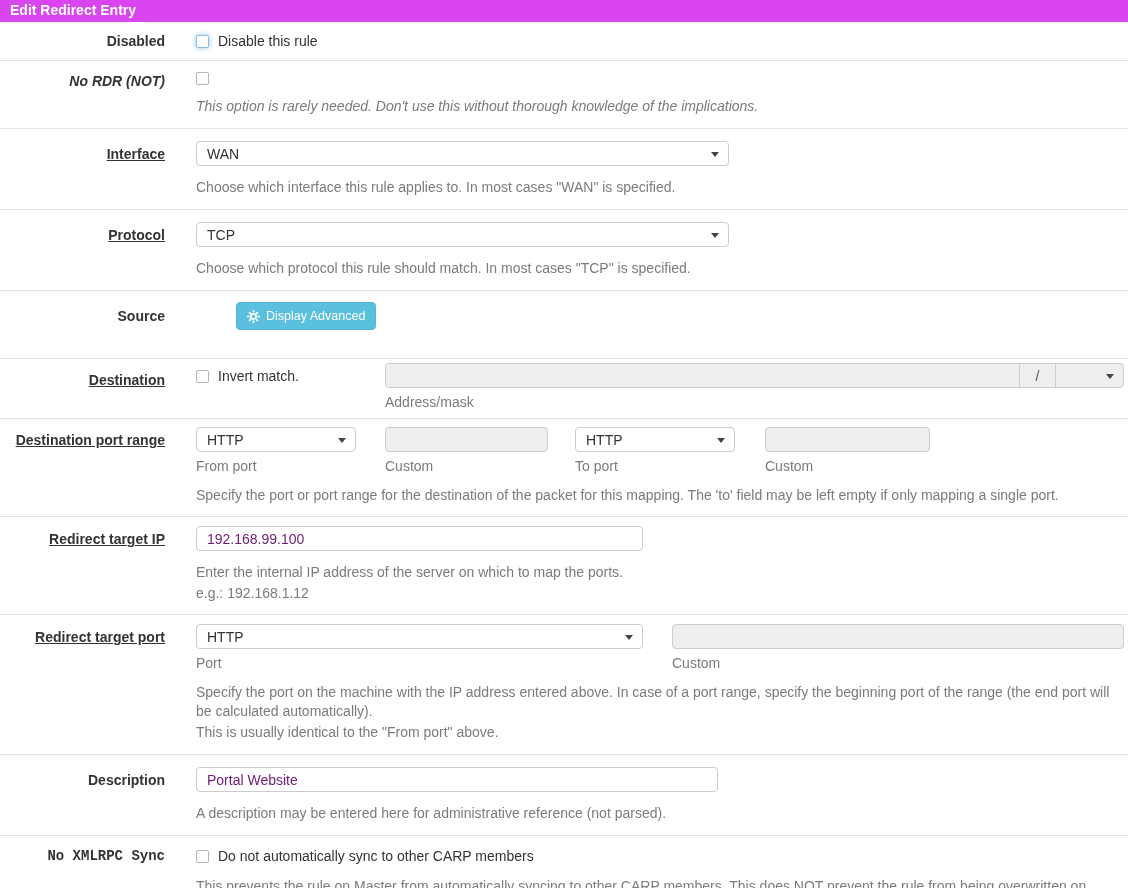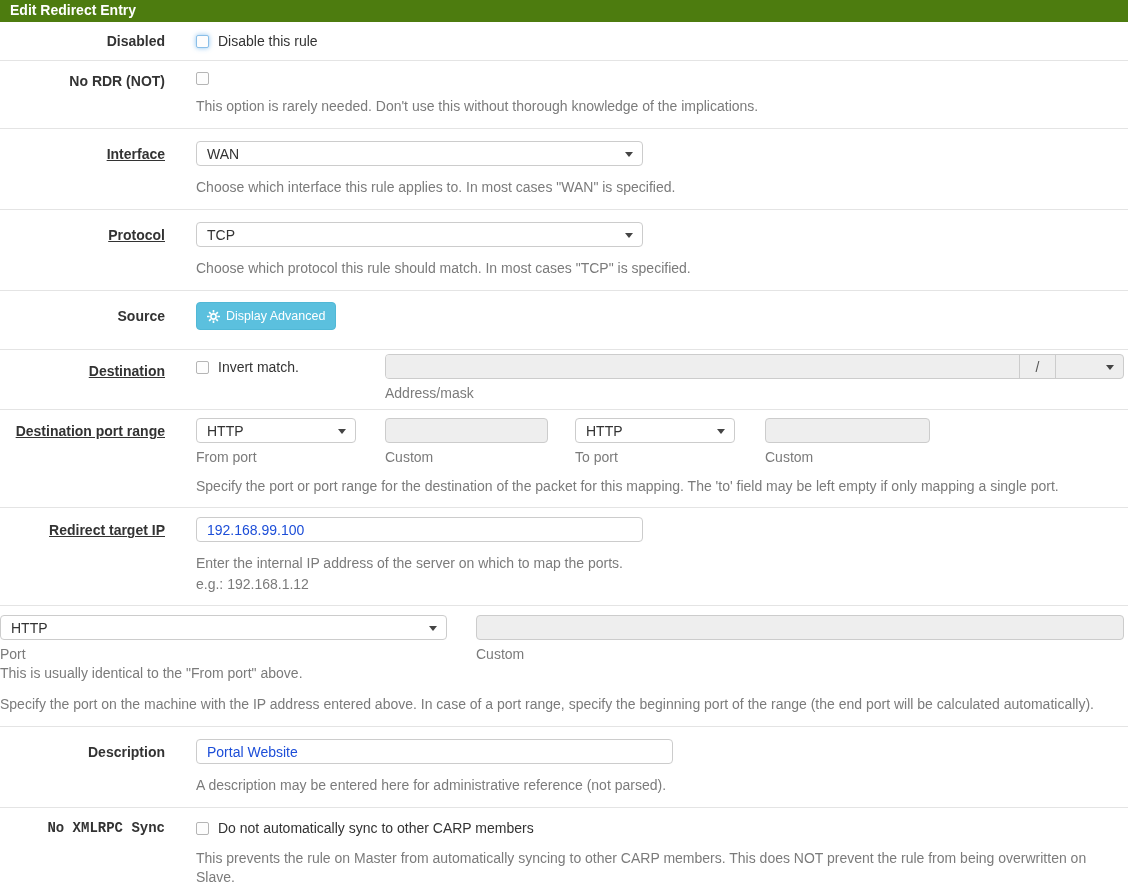--- a/index.html
+++ b/index.html
@@ -4,21 +4,21 @@
 <style>
   * { box-sizing: border-box; }
   html, body { margin: 0; padding: 0; background: #fff; }
   body {
     width: 1128px;
     font-family: "Liberation Sans", sans-serif;
     font-size: 14px;
     color: #333;
   }
   .panel-heading {
-    background: #4d7c0f;
+    background: #d946ef;
     color: #fff;
     font-weight: bold;
     font-size: 14px;
     padding: 3px 10px 4px 10px;
     line-height: 15px;
   }
   .form-row {
     display: flex;
     border-bottom: 1px solid #e4e4e4;
     padding: 9px 0 10px 0;
@@ -58,21 +58,21 @@
     border-left: 4px solid transparent;
     border-right: 4px solid transparent;
     border-top: 5px solid #444;
   }
   .text-input {
     height: 25px;
     border: 1px solid #ccc;
     border-radius: 4px;
     padding: 0 10px;
     font: inherit;
-    color: #1d4ed8;
+    color: #701a75;
     width: 100%;
     outline: none;
   }
   .text-input:disabled, .dis-bg { background: #eee; }
 
   .cb-line { display: flex; align-items: center; line-height: 18px; }
   .cb {
     width: 13px; height: 13px;
     border: 1px solid #b5b5b5;
     border-radius: 2px;
@@ -96,21 +96,21 @@
     border-radius: 4px;
     padding: 6px 10px;
     font-size: 12.5px;
     font-family: inherit;
     cursor: pointer;
     line-height: 14px;
   }
 
   
   .flex { display: flex; }
-  .w-main { width: 447px; }
+  .w-main { width: 533px; }
   .c1 { width: 160px; margin-right: 29px; }
   .c2 { width: 163px; margin-right: 27px; }
   .c3 { width: 160px; margin-right: 30px; }
   .c4 { width: 165px; }
   .invert-box { width: 189px; padding-top: 4px; }
   .type-col { width: 353px; margin-right: 27px; }
   .addr-col { flex: 1; min-width: 0; }
 
   .input-group {
     display: flex;
@@ -142,21 +142,21 @@
 <div class="form-row" style="padding:10px 0 10px 0;">
   <div class="col-label" style="padding-top:1px;">Disabled</div>
   <div class="col-content">
     <div class="cb-line">
       <span class="cb focus"></span>
       <span>Disable this rule</span>
     </div>
   </div>
 </div>
 
-<div class="form-row" style="padding:11px 0 12px 0;">
+<div class="form-row" style="padding:11px 0 12px 0;font-style:italic;">
   <div class="col-label" style="padding-top:1px;">No RDR (NOT)</div>
   <div class="col-content">
     <div class="cb-line">
       <span class="cb"></span>
     </div>
     <div class="help">This option is rarely needed. Don't use this without thorough knowledge of the implications.</div>
   </div>
 </div>
 
 <div class="form-row" style="padding:12px 0 12px 0;">
@@ -174,21 +174,21 @@
   <div class="col-label u">Protocol</div>
   <div class="col-content">
     <div class="select w-main">
       <span>TCP</span>
       <span class="caret"></span>
     </div>
     <div class="help">Choose which protocol this rule should match. In most cases "TCP" is specified.</div>
   </div>
 </div>
 
-<div class="form-row" style="padding:11px 0 19px 0;">
+<div class="form-row" style="padding:11px 0 28px 0;gap:40px;">
   <div class="col-label" style="padding-top:6px;">Source</div>
   <div class="col-content">
     <button class="btn-info">
       <span style="display:inline-flex;">
         <svg width="13" height="13" viewBox="0 0 16 16">
           <path fill="#fff" d="M7 0h2v3.2H7zM7 12.8h2V16H7zM0 7h3.2v2H0zM12.8 7H16v2h-3.2zM1.9 3.3l1.4-1.4 2.2 2.2-1.4 1.4zM10.5 11.9l1.4-1.4 2.2 2.2-1.4 1.4zM12.7 1.9l1.4 1.4-2.2 2.2-1.4-1.4zM4.1 10.5l1.4 1.4-2.2 2.2-1.4-1.4z"></path>
           <path fill="#fff" d="M8 3.8A4.2 4.2 0 1 0 8 12.2 4.2 4.2 0 0 0 8 3.8zm0 6.4A2.2 2.2 0 1 1 8 5.8a2.2 2.2 0 0 1 0 4.4z"></path>
         </svg>
       </span>
       <span>Display Advanced</span>
@@ -252,43 +252,44 @@
 <div class="form-row" style="padding:9px 0 11px 0;">
   <div class="col-label u">Redirect target IP</div>
   <div class="col-content">
     <input class="text-input w-main" style="width: 447px;" value="192.168.99.100">
     <div class="help">Enter the internal IP address of the server on which to map the ports.</div>
     <div class="help help2">e.g.: 192.168.1.12</div>
   </div>
 </div>
 
 <div class="form-row" style="padding:9px 0 12px 0;">
+  <div class="col-label u">Redirect target port</div>
   <div class="col-content">
     <div class="flex">
       <div style="width:447px; margin-right:29px;">
         <div class="select">
           <span>HTTP</span>
           <span class="caret"></span>
         </div>
         <div class="caption">Port</div>
       </div>
       <div style="flex:1; min-width:0;">
         <input class="text-input" disabled="" value="" style="">
         <div class="caption">Custom</div>
       </div>
     </div>
+    <div class="help" style="margin-top:12px;">Specify the port on the machine with the IP address entered above. In case of a port range, specify the beginning port of the range (the end port will be calculated automatically).</div>
     <div class="help help2">This is usually identical to the "From port" above.</div>
-    <div class="help" style="margin-top:12px;">Specify the port on the machine with the IP address entered above. In case of a port range, specify the beginning port of the range (the end port will be calculated automatically).</div>
   </div>
 </div>
 
 <div class="form-row" style="padding:12px 0 12px 0;">
   <div class="col-label">Description</div>
   <div class="col-content">
-    <input class="text-input" style="width: 477px;" value="Portal Website">
+    <input class="text-input" style="width: 522px;" value="Portal Website">
     <div class="help">A description may be entered here for administrative reference (not parsed).</div>
   </div>
 </div>
 
 <div class="form-row" style="padding:11px 0 12px 0;">
   <div class="col-label" style="padding-top:1px;font-family:Liberation Mono, monospace;">No XMLRPC Sync</div>
   <div class="col-content">
     <div class="cb-line">
       <span class="cb"></span>
       <span>Do not automatically sync to other CARP members</span>

